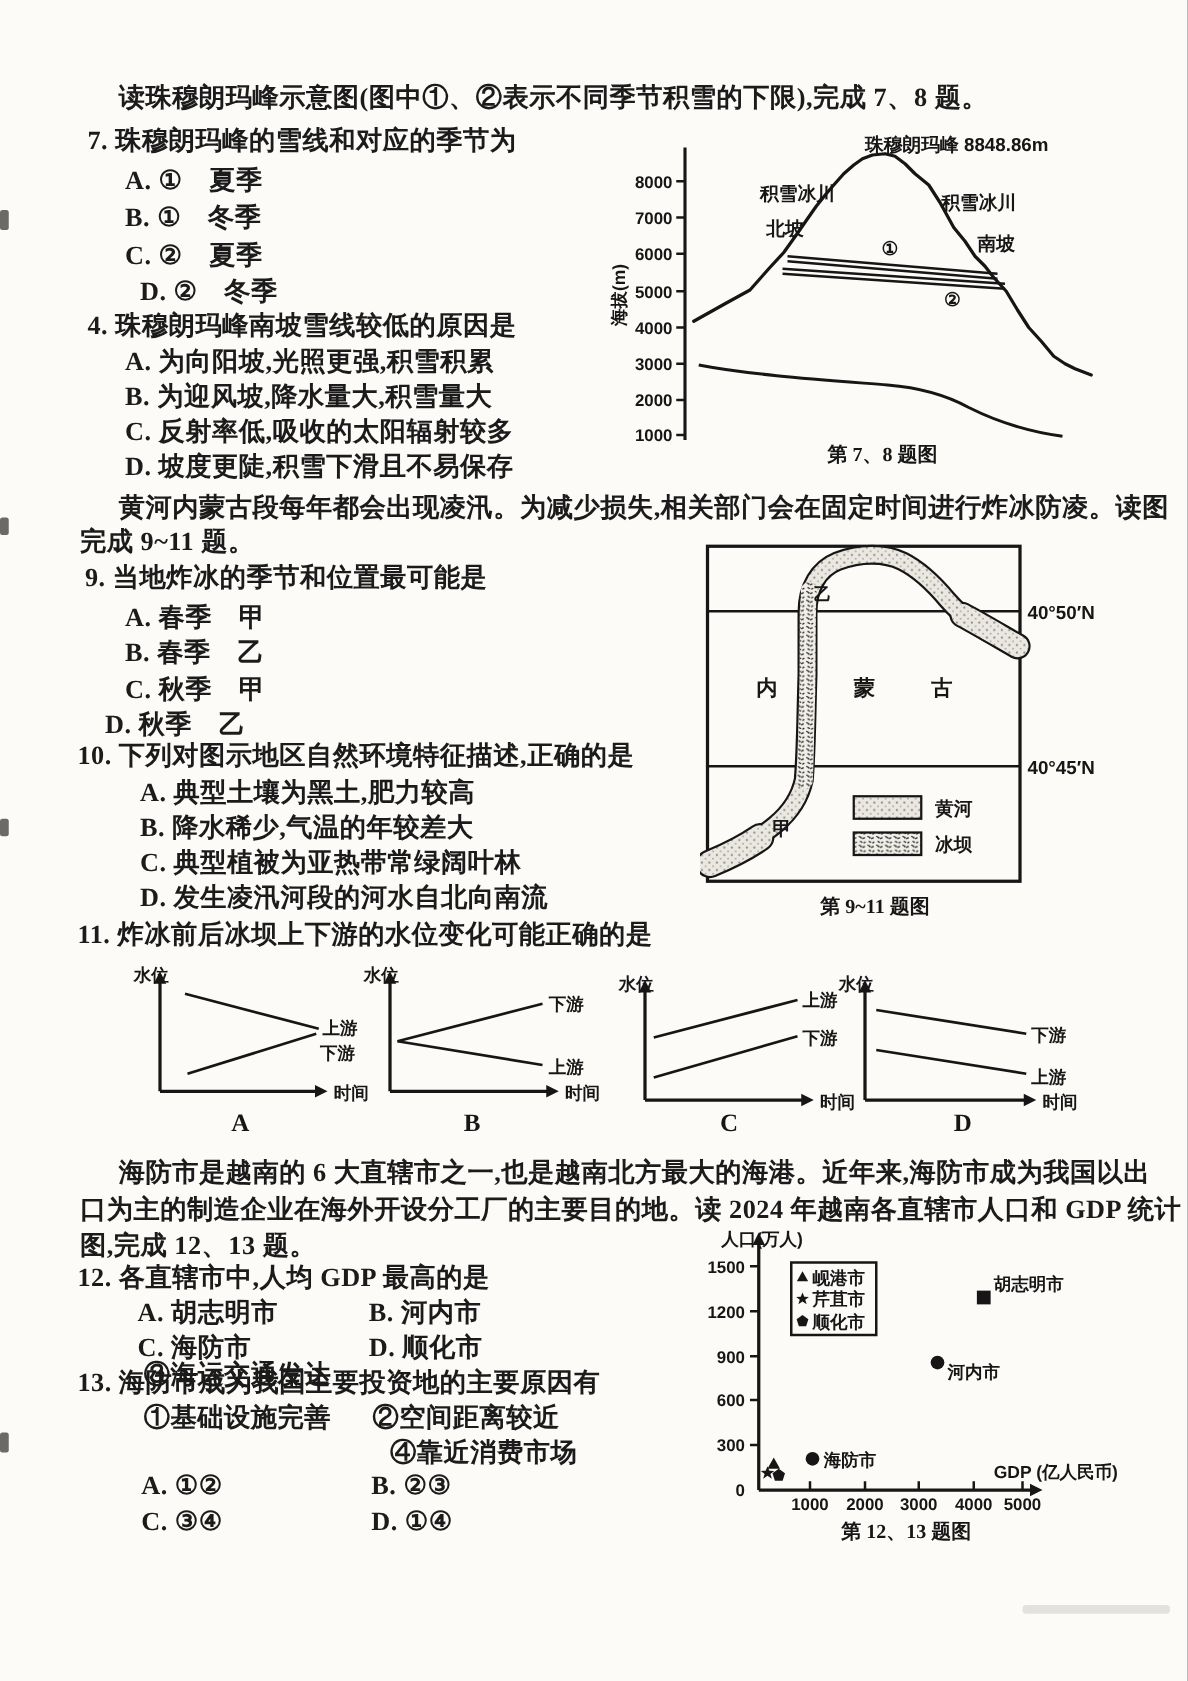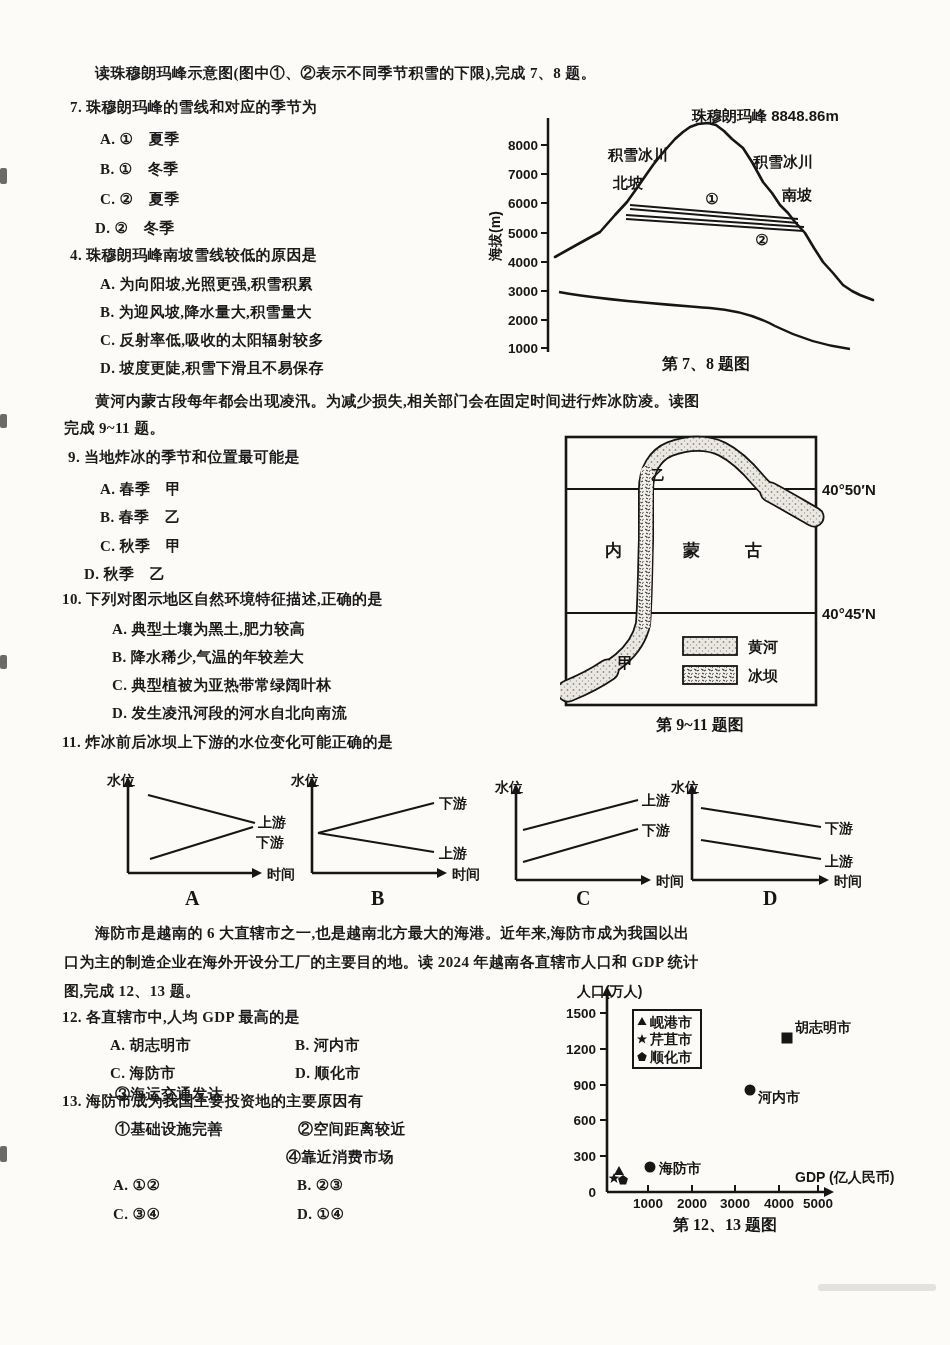--- a/index.html
+++ b/index.html
@@ -1,18 +1,18 @@
 <!DOCTYPE html>
 <html><head>
 <meta charset="utf-8">
 <style>
   html,body{margin:0;padding:0;background:#888;}
   .page{position:relative;width:950px;height:1345px;margin:0 auto;background:#fcfbf8;
         font-family:"Liberation Serif",serif;color:#1b1b1b;overflow:hidden;}
-  .t{position:absolute;white-space:nowrap;font-size:15px;font-weight:600;letter-spacing:.4px;}
+  .t{position:absolute;white-space:nowrap;font-size:21px;font-weight:600;letter-spacing:.4px;}
   .stem{font-weight:700;}
   .fig{position:absolute;}
   svg text{font-family:"Liberation Sans",sans-serif;font-weight:700;fill:#161616;}
   .tick{font-size:13.5px;}
   .lab14{font-size:14px;}
   .lab15{font-size:15px;}
   .lab17{font-size:17px;}
   .cap{font-size:16px;font-family:"Liberation Serif",serif;font-weight:700;}
   .letter{font-size:20px;font-family:"Liberation Serif",serif;}
   .artifact{position:absolute;left:0;width:7px;background:#3a3a3a;opacity:.75;border-radius:2px;}
@@ -29,21 +29,21 @@
   <div class="artifact" style="top:655px;height:14px"></div>
   <div class="artifact" style="top:1146px;height:16px"></div>
   <div class="watermark"></div>
 
   <div class="t" style="left:95px;top:64px">读珠穆朗玛峰示意图(图中①、②表示不同季节积雪的下限),完成 7、8 题。</div>
 
   <div class="t stem" style="left:70px;top:98px">7. 珠穆朗玛峰的雪线和对应的季节为</div>
   <div class="t" style="left:100px;top:130px">A. ①　夏季</div>
   <div class="t" style="left:100px;top:160px">B. ①　冬季</div>
   <div class="t" style="left:100px;top:190px">C. ②　夏季</div>
-  <div class="t" style="left:95px;top:219px">D. ②　冬季</div>
+  <div class="t" style="left:112px;top:219px">D. ②　冬季</div>
 
   <div class="t stem" style="left:70px;top:246px">4. 珠穆朗玛峰南坡雪线较低的原因是</div>
   <div class="t" style="left:100px;top:275px">A. 为向阳坡,光照更强,积雪积累</div>
   <div class="t" style="left:100px;top:303px">B. 为迎风坡,降水量大,积雪量大</div>
   <div class="t" style="left:100px;top:331px">C. 反射率低,吸收的太阳辐射较多</div>
   <div class="t" style="left:100px;top:359px">D. 坡度更陡,积雪下滑且不易保存</div>
 
   <svg class="fig" style="left:480px;top:105px" width="450" height="275" viewBox="0 0 450 275">
 
     <line x1="68" y1="13" x2="68" y2="247" stroke="#161616" stroke-width="2.5"></line>
@@ -219,21 +219,21 @@
   <div class="t stem" style="left:62px;top:1008px">12. 各直辖市中,人均 GDP 最高的是</div>
   <div class="t" style="left:110px;top:1036px">A. 胡志明市</div>
   <div class="t" style="left:295px;top:1036px">B. 河内市</div>
   <div class="t" style="left:110px;top:1064px">C. 海防市</div>
   <div class="t" style="left:295px;top:1064px">D. 顺化市</div>
 
   <div class="t stem" style="left:62px;top:1092px">13. 海防市成为我国主要投资地的主要原因有</div>
   <div class="t" style="left:115px;top:1120px">①基础设施完善</div>
   <div class="t" style="left:298px;top:1120px">②空间距离较近</div>
   <div class="t" style="left:115px;top:1085px">③海运交通发达</div>
-  <div class="t" style="left:286px;top:1148px">④靠近消费市场</div>
+  <div class="t" style="left:312px;top:1148px">④靠近消费市场</div>
   <div class="t" style="left:113px;top:1176px">A. ①②</div>
   <div class="t" style="left:297px;top:1176px">B. ②③</div>
   <div class="t" style="left:113px;top:1205px">C. ③④</div>
   <div class="t" style="left:297px;top:1205px">D. ①④</div>
 
   <svg class="fig" style="left:555px;top:980px" width="392" height="262" viewBox="0 0 392 262">
 
     <line x1="52" y1="212" x2="52" y2="12" stroke="#161616" stroke-width="2.6"></line>
     <polygon points="52,6 47,16 57,16" fill="#161616"></polygon>
     <line x1="52" y1="212" x2="272" y2="212" stroke="#161616" stroke-width="2.6"></line>

